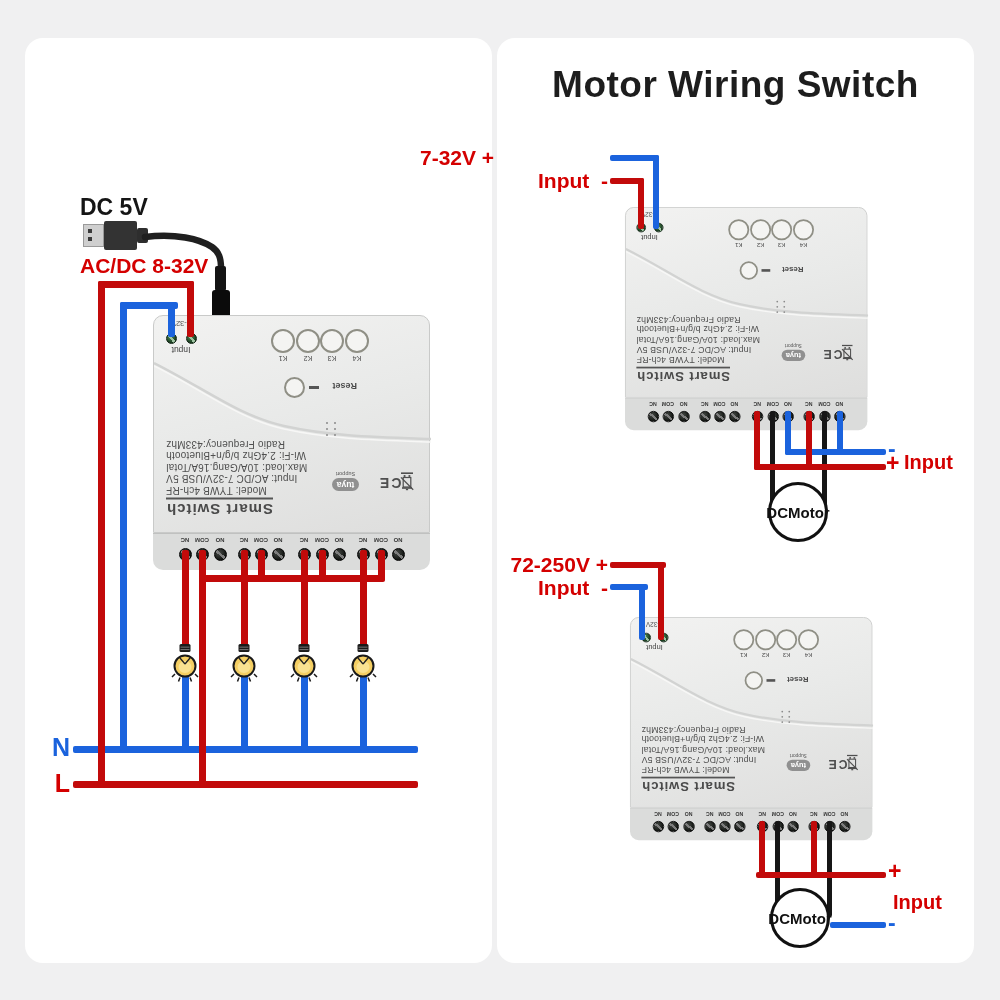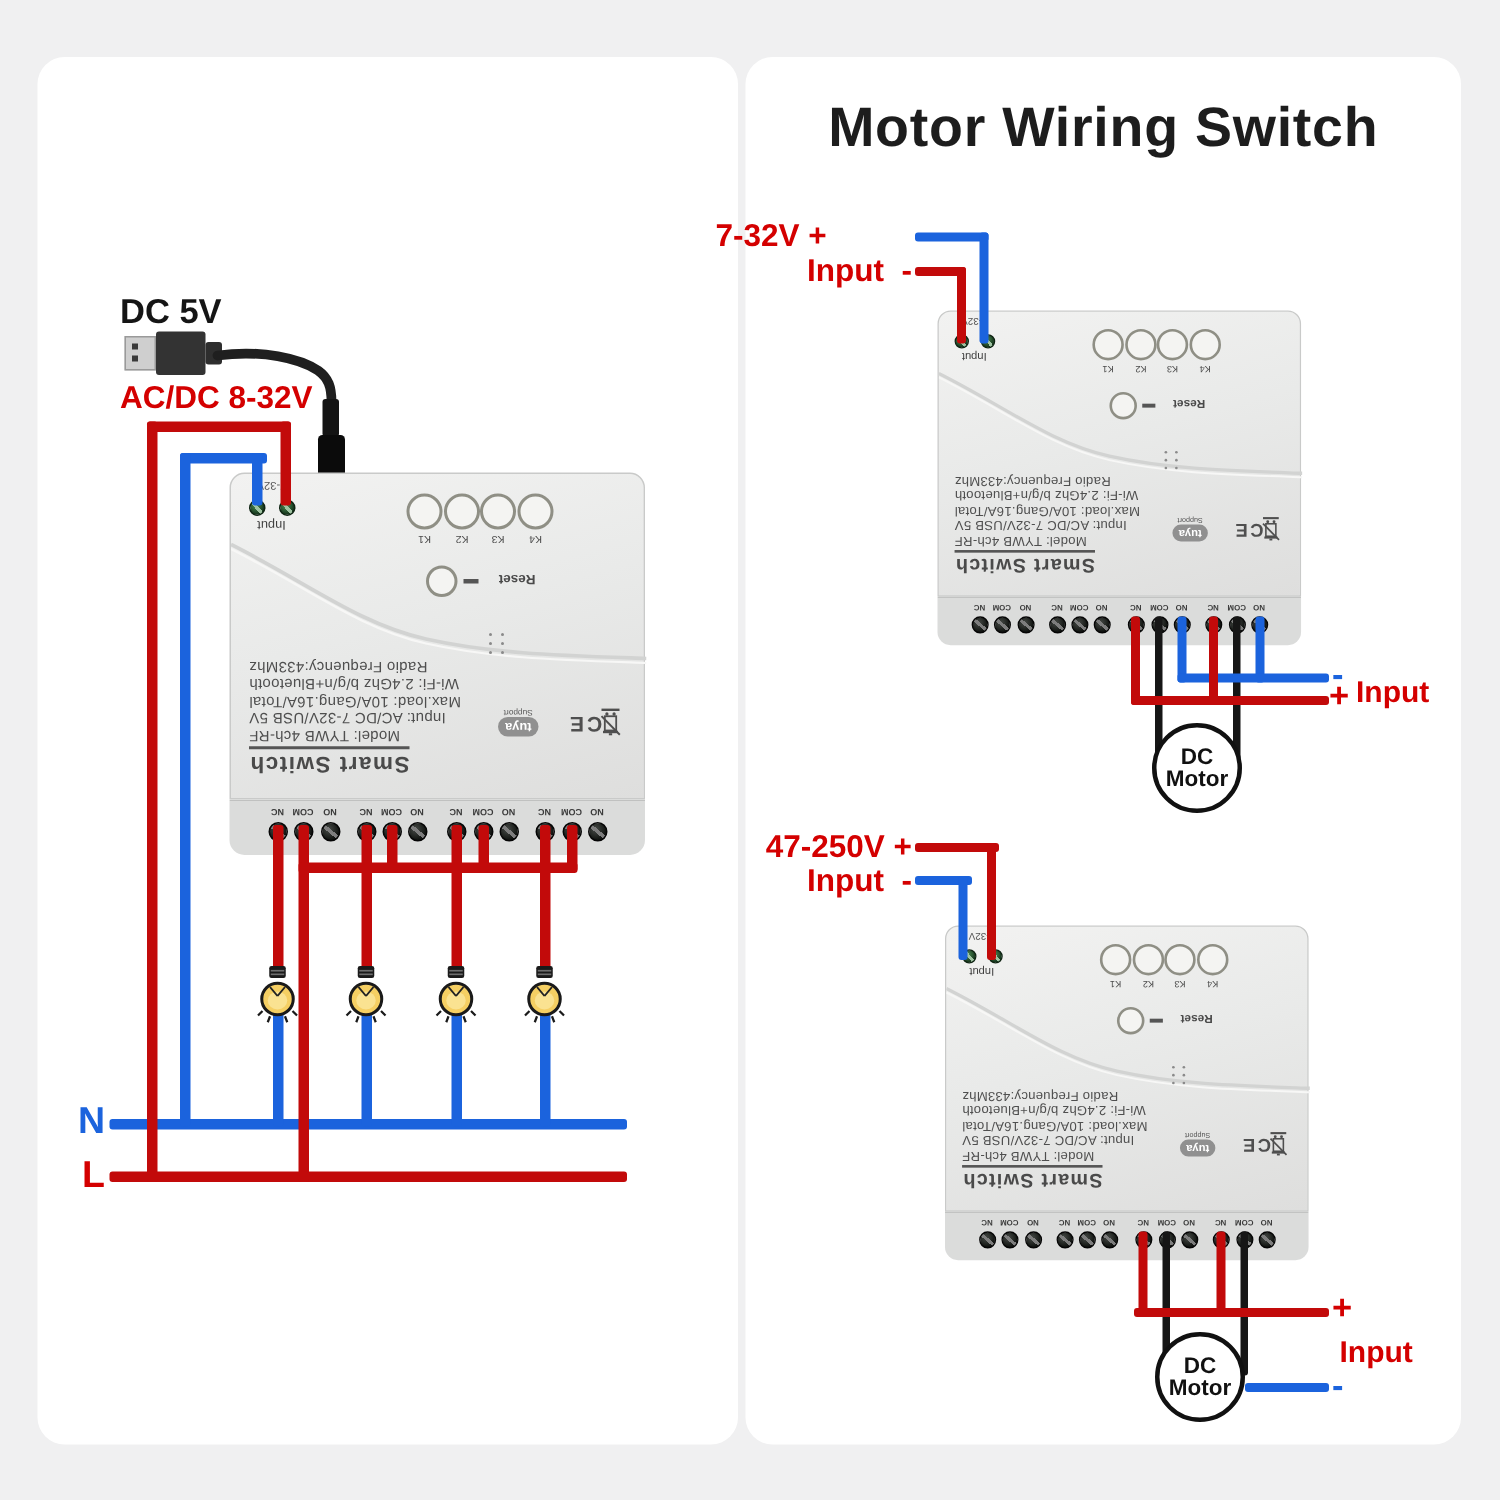--- a/index.html
+++ b/index.html
@@ -43,21 +43,21 @@
   .spec{font-size:10px;line-height:11.5px;letter-spacing:.2px;color:#4f4f4f;white-space:pre;}
   .logo-block{position:absolute;left:178px;top:155px;width:27px;text-align:center;}
   .pill{display:block;width:27px;height:13px;line-height:13px;border-radius:6.5px;background:#909090;color:#fff;font-size:8.5px;font-weight:700;text-align:center;}
   .support{display:block;font-size:5.5px;color:#555;margin-top:1px;}
   .ce{position:absolute;left:224px;top:159px;font-size:14px;font-weight:700;letter-spacing:2px;color:#4f4f4f;}
   .weee{position:absolute;left:246px;top:156px;}
   .dots{position:absolute;left:172px;top:106px;width:13px;display:grid;grid-template-columns:2px 2px;gap:4px 6px;}
   .dots span{width:2px;height:2px;border-radius:50%;background:#8a8a8a;}
   
   .motor{position:absolute;width:60px;height:60px;border-radius:50%;background:#fff;border:3.5px solid #111;box-sizing:border-box;
-    display:flex;flex-direction:column;align-items:center;justify-content:center;}
+    display:flex;flex-direction:row;align-items:center;justify-content:center;}
   .motor span{font-size:15px;font-weight:700;color:#111;line-height:15px;}
   
   .usb-shield{position:absolute;left:83px;top:224px;width:21px;height:23px;background:#cfcfcf;border:1px solid #9a9a9a;box-sizing:border-box;}
   .usb-hole{position:absolute;width:4px;height:3.5px;background:#3a3a3a;}
   .usb-body{position:absolute;left:104px;top:221px;width:33px;height:29px;background:#333;border-radius:2px;}
   .usb-nub{position:absolute;left:137px;top:228px;width:11px;height:15px;background:#2e2e2e;border-radius:2px;}
   .jack-neck{position:absolute;left:215px;top:266px;width:11px;height:25px;background:#141414;border-radius:2px;}
   .jack-body{position:absolute;left:212px;top:290px;width:18px;height:28px;background:#0b0b0b;border-radius:3px;}
 </style>
 </head>
@@ -229,21 +229,21 @@
       <ellipse cx="15" cy="25" rx="6.5" ry="6" fill="#fae291"></ellipse>
     <path d="M10,16 L15,22 M20,16 L15,22" stroke="#222" stroke-width="1.3" fill="none"></path>
     <path d="M5,32 L2,35 M10,35.5 L8.5,39.5 M20,35.5 L21.5,39.5 M25,32 L28,35" stroke="#1a1a1a" stroke-width="1.5"></path>
   </svg>
 
   <div class="lbl blue-lbl" style="left:40px;top:733px;width:30px;text-align:right;font-size:25px">N</div>
   <div class="lbl red-lbl" style="left:40px;top:769px;width:30px;text-align:right;font-size:25px">L</div>
 
   <div class="panel-title" style="left:497px;top:64px;width:477px">Motor Wiring Switch</div>
 
-  <div class="lbl red-lbl" style="left:420px;top:146px;width:188px;text-align:center;font-size:21px">7-32V +</div>
+  <div class="lbl red-lbl" style="left:420px;top:146px;width:188px;text-align:left;font-size:21px">7-32V +</div>
   <div class="lbl red-lbl" style="left:420px;top:169px;width:188px;text-align:right;font-size:21px">Input  -</div>
 
   <div class="device-slot" style="left:625px;top:207px;transform:scale(0.875)">
   <div class="device">
     <div class="dev-body">
       <svg class="seam" width="277" height="218" viewBox="0 0 277 218">
         <path d="M0,47 C50,72 85,100 130,110 S220,121 277,123" fill="none" stroke="#d2d3d2" stroke-width="2.5"></path>
         <path d="M0,50 C50,75 85,103 130,113 S220,124 277,126" fill="none" stroke="#f7f7f6" stroke-width="1.5"></path>
       </svg>
 
@@ -340,21 +340,21 @@
   <div class="wire wr" style="left:806px;top:411px;width:6px;height:59px"></div>
   <div class="wire wr" style="left:754px;top:464px;width:132px;height:6px"></div>
   <div class="motor" style="left:768px;top:482px">
     <span>DC</span>
     <span>Motor</span>
   </div>
   <div class="lbl blue-lbl" style="left:888px;top:436px;font-size:23px">-</div>
   <div class="lbl red-lbl" style="left:886px;top:450px;font-size:23px">+</div>
   <div class="lbl red-lbl" style="left:904px;top:451px;font-size:20px">Input</div>
 
-  <div class="lbl red-lbl" style="left:420px;top:553px;width:188px;text-align:right;font-size:21px">47-250V +</div>
+  <div class="lbl red-lbl" style="left:420px;top:553px;width:188px;text-align:right;font-size:21px">72-250V +</div>
   <div class="lbl red-lbl" style="left:420px;top:576px;width:188px;text-align:right;font-size:21px">Input  -</div>
 
   <div class="device-slot" style="left:630px;top:617px;transform:scale(0.875)">
   <div class="device">
     <div class="dev-body">
       <svg class="seam" width="277" height="218" viewBox="0 0 277 218">
         <path d="M0,47 C50,72 85,100 130,110 S220,121 277,123" fill="none" stroke="#d2d3d2" stroke-width="2.5"></path>
         <path d="M0,50 C50,75 85,103 130,113 S220,124 277,126" fill="none" stroke="#f7f7f6" stroke-width="1.5"></path>
       </svg>
 

